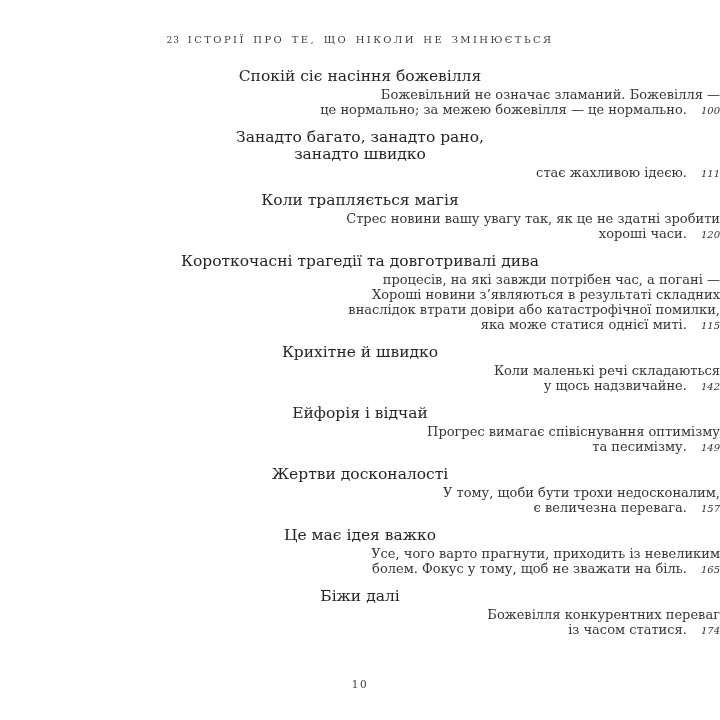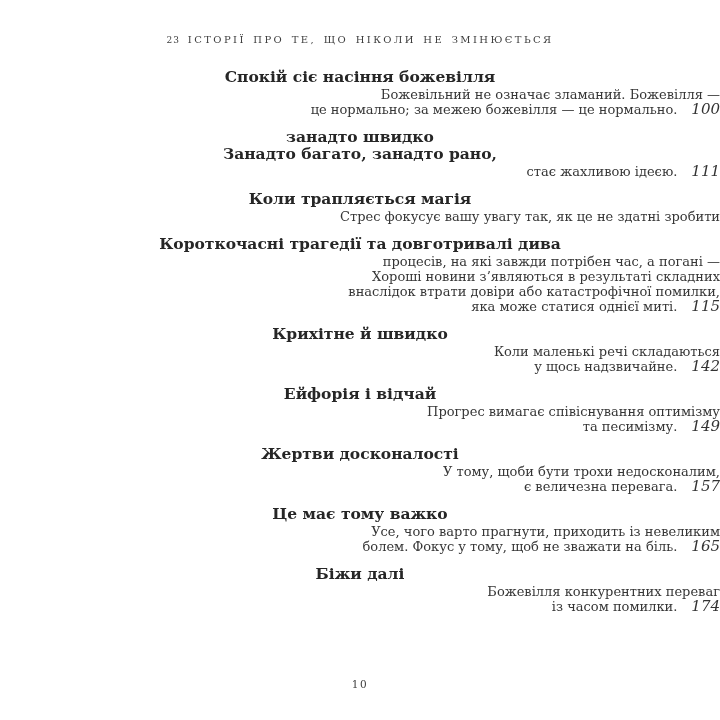--- a/index.html
+++ b/index.html
@@ -36,37 +36,37 @@
   .toc {
     position: absolute;
     top: 68px;
     left: 0;
     right: 0;
   }
   .toc-entry {
     margin-bottom: 11px;
   }
   .entry-title {
-    font-weight: bold;
+    font-weight: normal;
     font-size: 15.5px;
     line-height: 17px;
     color: #262626;
     margin-bottom: 2px;
   }
   .entry-subtitle {
     font-size: 13px;
     line-height: 15px;
     color: #363636;
     text-align: right;
   }
   .sub-line { white-space: nowrap; }
   .ital { }
   .pgnum {
     font-style: italic;
-    font-size: 15px;
+    font-size: 10px;
     margin-left: 14px;
     color: #333333;
   }
   .page-footer {
     position: absolute;
     top: 678px;
     left: 0;
     right: 0;
     font-size: 10.5px;
     letter-spacing: 1.5px;
@@ -88,33 +88,34 @@
         <div class="entry-title">
           <div>Спокій сіє насіння божевілля</div>
         </div>
         <div class="entry-subtitle">
           <div class="sub-line"><span>Божевільний не означає зламаний. Божевілля —</span></div>
           <div class="sub-line"><span>це нормально; </span><span class="ital">за межею божевілля</span><span> — це нормально.</span><span class="pgnum">100</span></div>
         </div>
       </div>
       <div class="toc-entry">
         <div class="entry-title">
+          <div>Занадто багато, занадто рано,</div>
           <div>занадто швидко</div>
-          <div>Занадто багато, занадто рано,</div>
         </div>
         <div class="entry-subtitle">
           <div class="sub-line"><span>стає жахливою ідеєю.</span><span class="pgnum">111</span></div>
         </div>
       </div>
       <div class="toc-entry">
         <div class="entry-title">
           <div>Коли трапляється магія</div>
         </div>
         <div class="entry-subtitle">
-          <div class="sub-line"><span>Стрес фокусує вашу увагу так, як це не здатні зробити</span></div>
+          <div class="sub-line"><span>Стрес новини вашу увагу так, як це не здатні зробити</span></div>
+          <div class="sub-line"><span>хороші часи.</span><span class="pgnum">120</span></div>
         </div>
       </div>
       <div class="toc-entry">
         <div class="entry-title">
           <div>Короткочасні трагедії та довготривалі дива</div>
         </div>
         <div class="entry-subtitle">
           <div class="sub-line"><span>процесів, на які завжди потрібен час, а погані —</span></div>
           <div class="sub-line"><span>Хороші новини з’являються в результаті складних</span></div>
           <div class="sub-line"><span>внаслідок втрати довіри або катастрофічної помилки,</span></div>
@@ -143,33 +144,33 @@
         <div class="entry-title">
           <div>Жертви досконалості</div>
         </div>
         <div class="entry-subtitle">
           <div class="sub-line"><span>У тому, щоби бути трохи недосконалим,</span></div>
           <div class="sub-line"><span>є величезна перевага.</span><span class="pgnum">157</span></div>
         </div>
       </div>
       <div class="toc-entry">
         <div class="entry-title">
-          <div>Це має тому важко</div>
+          <div>Це має ідея важко</div>
         </div>
         <div class="entry-subtitle">
           <div class="sub-line"><span>Усе, чого варто прагнути, приходить із невеликим</span></div>
           <div class="sub-line"><span>болем. Фокус у тому, щоб не зважати на біль.</span><span class="pgnum">165</span></div>
         </div>
       </div>
       <div class="toc-entry">
         <div class="entry-title">
           <div>Біжи далі</div>
         </div>
         <div class="entry-subtitle">
           <div class="sub-line"><span>Божевілля конкурентних переваг</span></div>
-          <div class="sub-line"><span>із часом помилки.</span><span class="pgnum">174</span></div>
+          <div class="sub-line"><span>із часом статися.</span><span class="pgnum">174</span></div>
         </div>
       </div>
     </div>
 
   <div class="page-footer">10</div>
 
 </div>
 
 </body></html>

